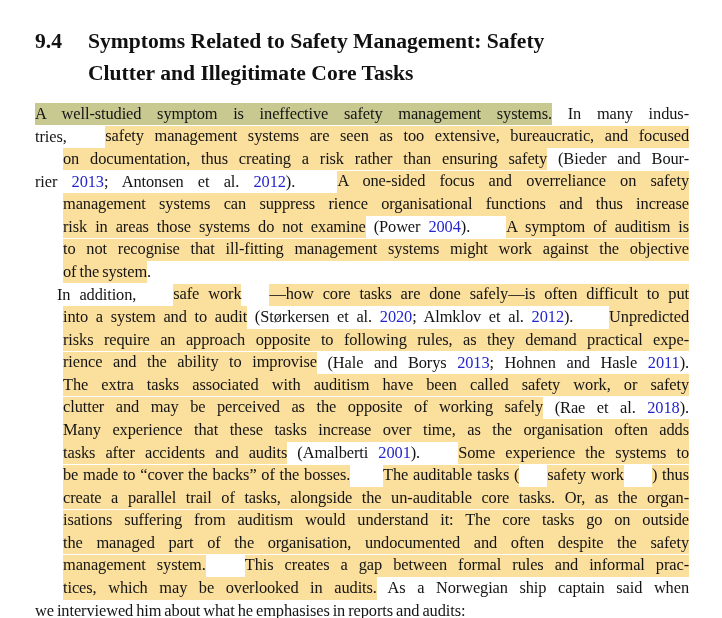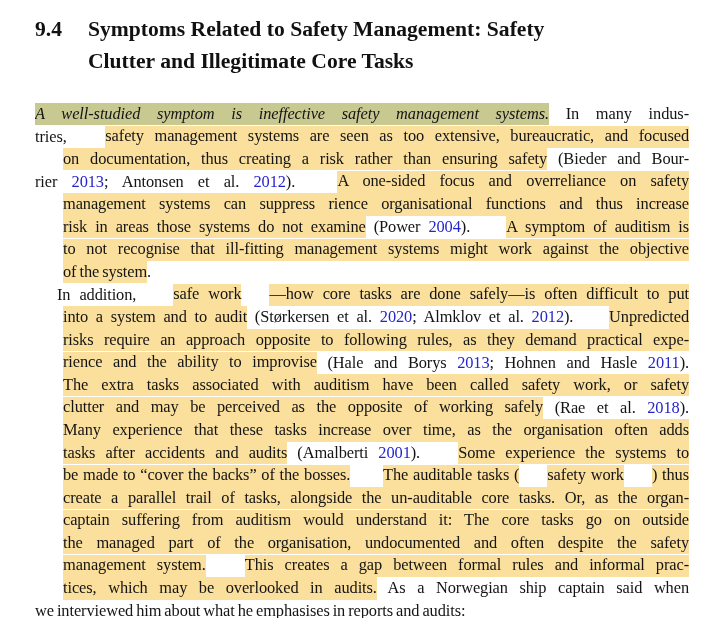--- a/index.html
+++ b/index.html
@@ -2,39 +2,39 @@
 <html style="--hl-yellow: #fbdf9d; --hl-olive: #c8c991; --link: #2525cd; --text: #141414;"><head>
 <meta charset="utf-8">
 <style>
   html,body { margin:0; padding:0; background:#ffffff; }
   .page {
     position:relative; width:722px; height:618px; overflow:hidden;
     background:#ffffff; font-family:"Liberation Serif","DejaVu Serif",serif;
     color:var(--text,#141414);
   }
   .heading {
-    position:absolute; left:35px; top:14px; width:660px;
+    position:absolute; left:35px; top:26px; width:660px;
     font-weight:bold; font-size:21.6px; line-height:31.5px; color:#111;
   }
   .h-num { display:inline-block; width:53px; }
   .h-row2 { padding-left:53px; }
   .bodytext {
     position:absolute; left:35px; top:103px; width:654px;
     font-size:16.4px; line-height:22.6px; letter-spacing:-0.1px; word-spacing:-1px;
   }
   .line {
     height:22.6px; overflow:hidden;
     text-align:justify; text-align-last:justify; text-justify:inter-word;
     white-space:normal;
   }
   .line.last { text-align-last:left; }
   .line.indent { text-indent:22px; }
   .run { }
   .hl-yellow { background-color:var(--hl-yellow,#fbdf9d); padding-top:2.4px; padding-bottom:2.2px;margin-left:28px; }
-  .hl-olive  { background-color:var(--hl-olive,#c8c991);  padding-top:2.4px; padding-bottom:2px;font-style:italic; }
+  .hl-olive  { background-color:var(--hl-olive,#c8c991);  padding-top:2.4px; padding-bottom:2px; }
   .it { }
   .link { color:var(--link,#2525cd); cursor:pointer; }
 </style>
 </head>
 <body>
 
 <div class="page">
   <div class="heading">
     <div class="h-row">
       <span class="h-num">9.4</span><span>Symptoms Related to Safety Management: Safety</span>
@@ -56,19 +56,19 @@
       <div class="line indent"><span class="run">In addition, </span><span class="run hl-yellow it">safe work</span><span class="run hl-yellow">—how core tasks are done safely—is often difficult to put</span></div>
       <div class="line"><span class="run hl-yellow">into a system and to audit</span><span class="run"> (Størkersen et al. </span><span class="run link">2020</span><span class="run">; Almklov et al. </span><span class="run link">2012</span><span class="run">). </span><span class="run hl-yellow">Unpredicted</span></div>
       <div class="line"><span class="run hl-yellow">risks require an approach opposite to following rules, as they demand practical expe-</span></div>
       <div class="line"><span class="run hl-yellow">rience and the ability to improvise</span><span class="run"> (Hale and Borys </span><span class="run link">2013</span><span class="run">; Hohnen and Hasle </span><span class="run link">2011</span><span class="run">).</span></div>
       <div class="line"><span class="run hl-yellow">The extra tasks associated with auditism have been called safety work, or safety</span></div>
       <div class="line"><span class="run hl-yellow">clutter and may be perceived as the opposite of working safely</span><span class="run"> (Rae et al. </span><span class="run link">2018</span><span class="run">).</span></div>
       <div class="line"><span class="run hl-yellow">Many experience that these tasks increase over time, as the organisation often adds</span></div>
       <div class="line"><span class="run hl-yellow">tasks after accidents and audits</span><span class="run"> (Amalberti </span><span class="run link">2001</span><span class="run">). </span><span class="run hl-yellow">Some experience the systems to</span></div>
       <div class="line"><span class="run hl-yellow">be made to “cover the backs” of the bosses.</span><span class="run"> </span><span class="run hl-yellow">The auditable tasks (</span><span class="run hl-yellow it">safety work</span><span class="run hl-yellow">) thus</span></div>
       <div class="line"><span class="run hl-yellow">create a parallel trail of tasks, alongside the un-auditable core tasks. Or, as the organ-</span></div>
-      <div class="line"><span class="run hl-yellow">captain suffering from auditism would understand it: The core tasks go on outside</span></div>
+      <div class="line"><span class="run hl-yellow">isations suffering from auditism would understand it: The core tasks go on outside</span></div>
       <div class="line"><span class="run hl-yellow">the managed part of the organisation, undocumented and often despite the safety</span></div>
       <div class="line"><span class="run hl-yellow">management system.</span><span class="run"> </span><span class="run hl-yellow">This creates a gap between formal rules and informal prac-</span></div>
       <div class="line"><span class="run hl-yellow">tices, which may be overlooked in audits.</span><span class="run"> As a Norwegian ship captain said when</span></div>
       <div class="line last"><span class="run">we interviewed him about what he emphasises in reports and audits:</span></div>
     </div>
 </div>
 
 </body></html>

